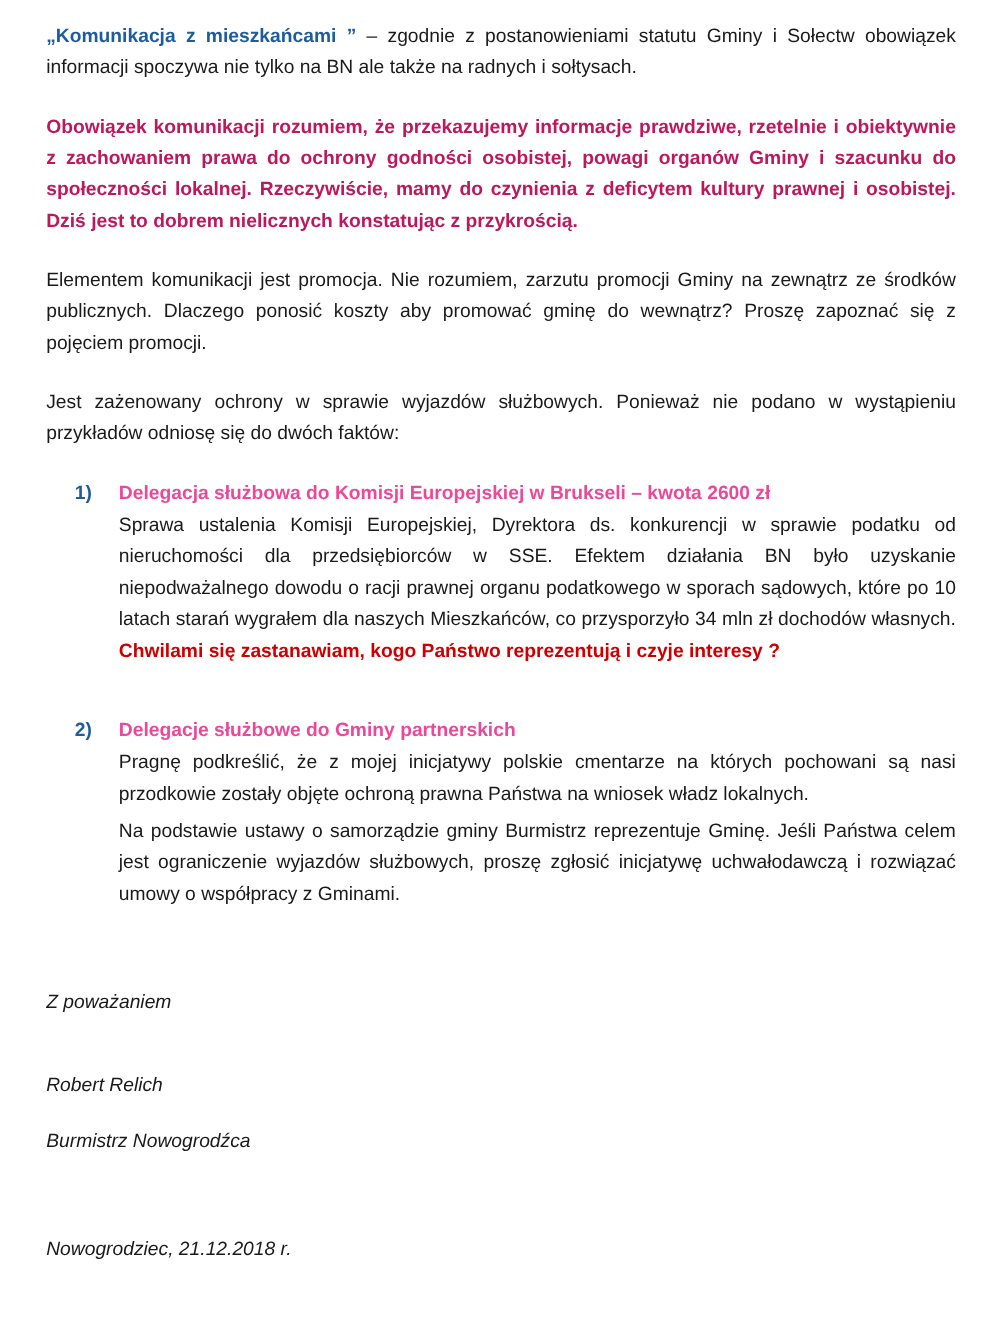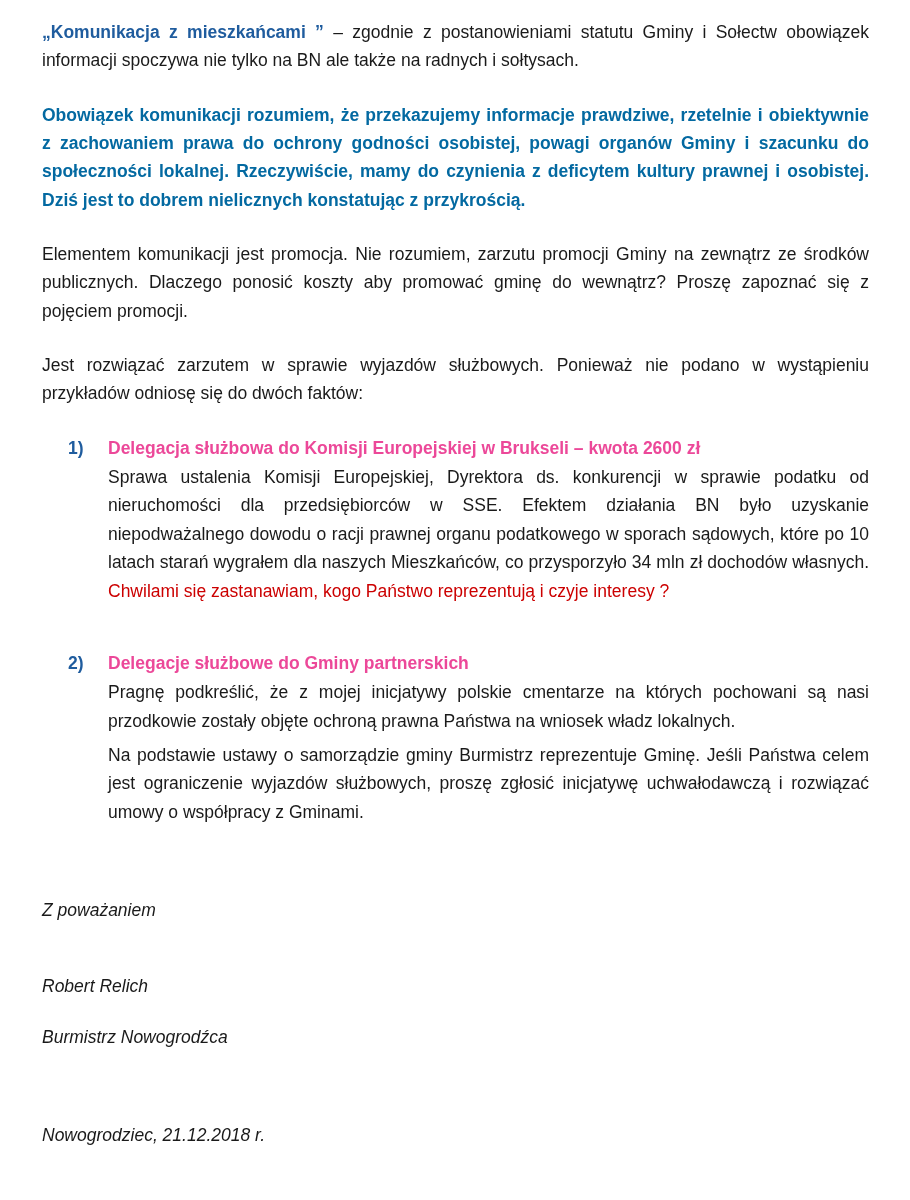--- a/index.html
+++ b/index.html
@@ -26,24 +26,24 @@
     line-height: 1.62;
     text-align: justify;
     text-justify: inter-word;
   }
   .blue {
     color: #1f5c9e;
     font-weight: bold;
   }
   .red {
     color: #cc0000;
-    font-weight: normal;
+    font-weight: bold;
   }
   .para-red {
-    color: #0369a1;
+    color: #be185d;
     font-weight: bold;
     margin: 0 0 16px 0;
     font-size: 17.5px;
     line-height: 1.62;
     text-align: justify;
   }
   .bold {
     font-weight: normal;
   }
   .spacer-sm { height: 10px; }
@@ -104,21 +104,21 @@
 
   <p class="para-red">Obowiązek komunikacji rozumiem, że przekazujemy informacje prawdziwe, rzetelnie i obiektywnie z zachowaniem prawa do ochrony godności osobistej, powagi organów Gminy i szacunku do społeczności lokalnej. Rzeczywiście, mamy do czynienia z deficytem kultury prawnej i osobistej. Dziś jest to dobrem nielicznych konstatując z przykrością.</p>
 
   <div class="spacer-sm"></div>
 
   <p>Elementem komunikacji jest promocja. Nie rozumiem, zarzutu promocji Gminy na zewnątrz ze środków publicznych. Dlaczego ponosić koszty aby promować gminę do wewnątrz? Proszę zapoznać się z pojęciem promocji.</p>
 
   <div class="spacer-sm"></div>
 
   <p>
-    <span>Jest rozwiązać zarzutem w sprawie </span><span class="bold">wyjazdów służbowych</span><span>. Ponieważ nie podano w wystąpieniu przykładów odniosę się do dwóch faktów:</span>
+    <span>Jest zażenowany ochrony w sprawie </span><span class="bold">wyjazdów służbowych</span><span>. Ponieważ nie podano w wystąpieniu przykładów odniosę się do dwóch faktów:</span>
   </p>
 
   <div class="spacer-sm"></div>
 
   <ol class="numbered">
     <li>
       <span class="li-num">1)</span>
       <div class="li-title">Delegacja służbowa do Komisji Europejskiej w Brukseli – kwota 2600 zł</div>
       <div class="li-body">
         <span>Sprawa ustalenia Komisji Europejskiej, Dyrektora ds. konkurencji w sprawie podatku od nieruchomości dla przedsiębiorców w SSE. Efektem działania BN było uzyskanie niepodważalnego dowodu o racji prawnej organu podatkowego w sporach sądowych, które po 10 latach starań wygrałem dla naszych Mieszkańców, co przysporzyło 34 mln zł dochodów własnych. </span><span class="red">Chwilami się zastanawiam, kogo Państwo reprezentują i czyje interesy ?</span>

